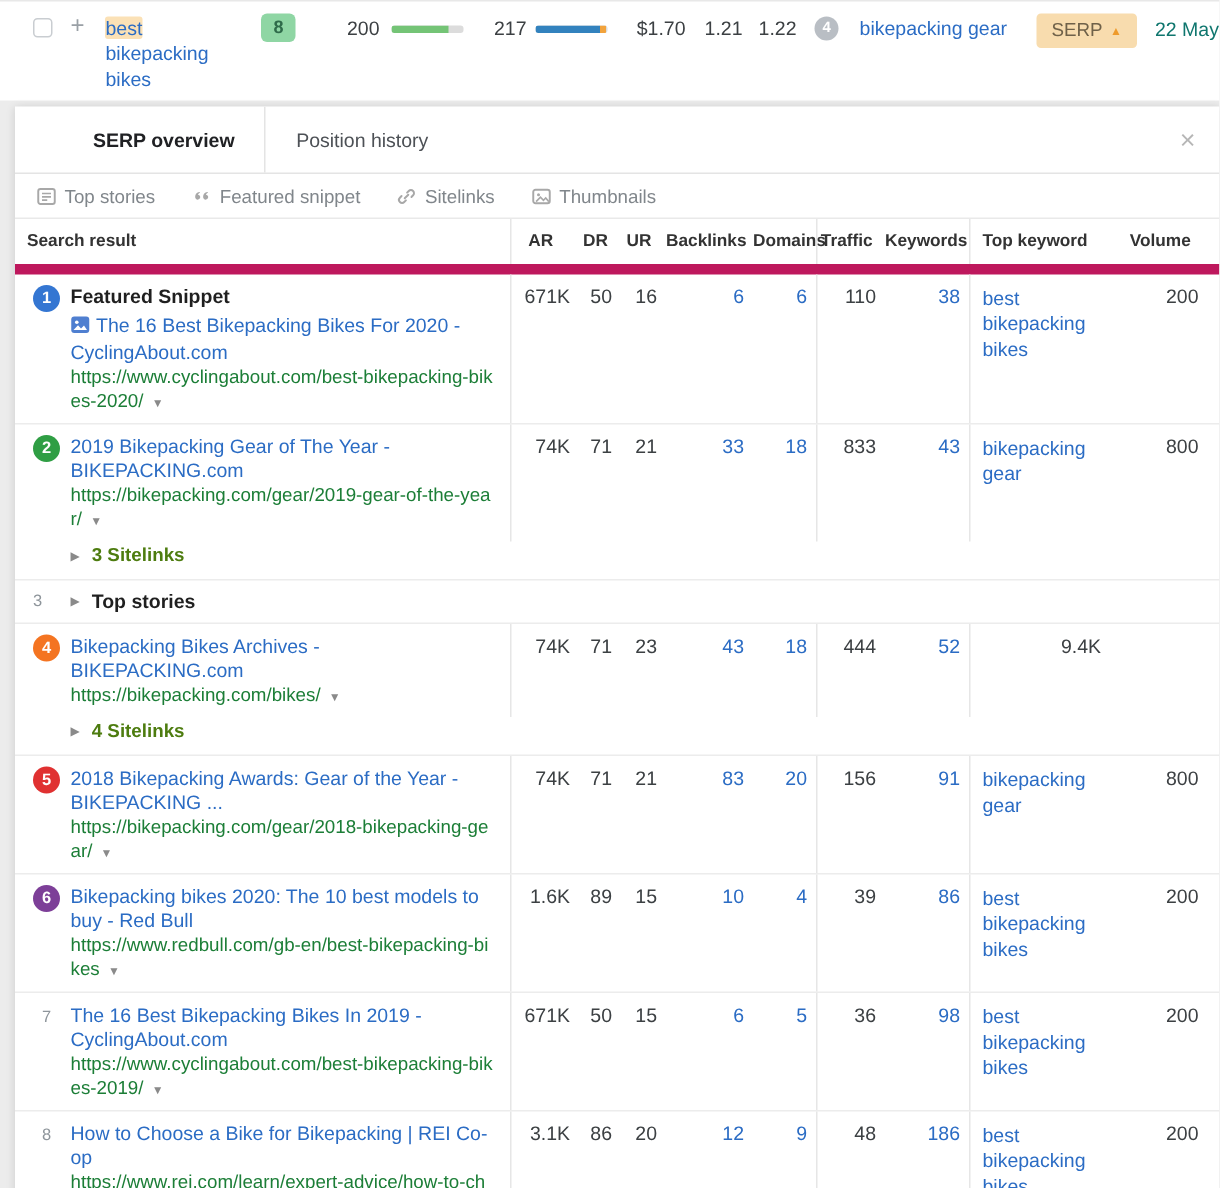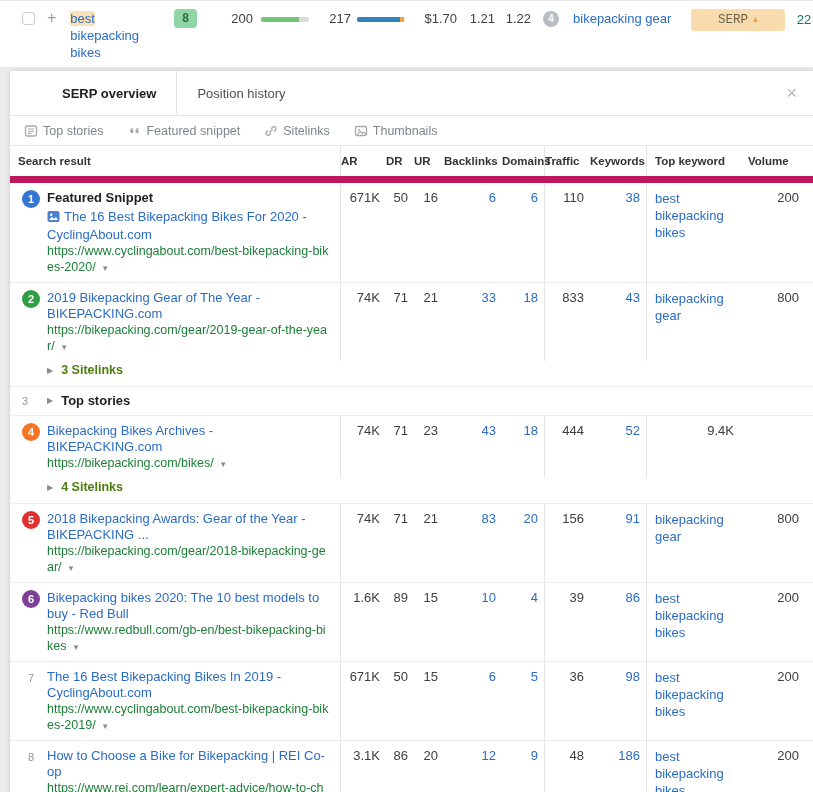--- a/index.html
+++ b/index.html
@@ -22,41 +22,41 @@
   .kcheck { flex: none; width: 13px; height: 13px; border: 1px solid #c9cdd1; border-radius: 3px; background:#fff; margin: 3px 0 0 22px; cursor: pointer; }
   .kplus { flex: none; margin: 0 0 0 12px; color: #9aa0a6; font-size: 16px; line-height: 18px; cursor: pointer; }
   .kkw { display: block; flex: none; width: 96px; margin-left: 14px; line-height: 17px; color: #2b6cc4; margin-top: 1px; }
   .kkw .hl { background: #fbe1b6; border-radius: 2px; }
   .kpos { flex: none; margin-left: 8px; border-radius: 4px; font-size: 12px; font-weight: bold; padding: 2px 8px; line-height: 15px; }
   .knum { flex: none; text-align: right; line-height: 19px; color: #3c4043; }
   .bar { flex: none; width: 48px; height: 5px; background: #dcdcdc; border-radius: 2px; margin-top: 8px; overflow: hidden; display: flex; }
   .bar i { display: block; height: 100%; }
   .kcircle { flex: none; width: 16px; height: 16px; border-radius: 50%; background: #b9bec4; color: #fff; font-size: 10px; font-weight: bold; text-align: center; line-height: 16px; margin: 2px 0 0 12px; }
   .kparent { flex: none; margin-left: 14px; width: 104px; line-height: 19px; }
-  .serp-btn { flex: none; margin-left: 14px; background: #f8dcae; border: none; border-radius: 3px; padding: 4px 27px; font-family: Liberation Mono, monospace; font-size: 12.5px; color: #6f6149; cursor: pointer; line-height: 14px; text-align: right; }
+  .serp-btn { flex: none; margin-left: 14px; background: #f8dcae; border: none; border-radius: 3px; padding: 4px 10px; font-family: Liberation Sans, sans-serif; font-size: 12.5px; color: #6f6149; cursor: pointer; line-height: 14px; text-align: right; }
   .serp-btn .caret { color: #ee9a2b; font-size: 8px; margin-left: 5px; vertical-align: 1px; }
   .kdate { flex: none; margin-left: 12px; color: #0f766e; line-height: 21px; width: 44px; }
 
   
   .panel { background: #fff; margin-left: 10px; height: 750px; overflow: hidden; box-shadow: 0 0 6px rgba(0,0,0,.14); }
 
   .tabbar { display: flex; align-items: stretch; height: 45px; border-bottom: 1px solid #e4e4e4; padding-left: 32px; }
   .tab { display: flex; align-items: center; padding: 0 20px; font-size: 13px; color: #4d5156; cursor: pointer; }
   .tab.active { font-weight: bold; color: #202124; border-right: 1px solid #e4e4e4; }
   .close { margin-left: auto; align-self: center; margin-right: 16px; color: #b6b6b6; font-size: 18px; line-height: 18px; cursor: pointer; }
 
   .toolbar { display: flex; align-items: center; height: 30px; padding-left: 14px; gap: 24px; border-bottom: 1px solid #e9e9e9; }
   .toolitem { display: flex; align-items: center; gap: 5px; font-size: 12.5px; color: #80868b; cursor: pointer; }
   .toolitem svg { display: block; }
 
   .grid { display: grid; grid-template-columns: 330px 46px 28px 30px 58px 42px 46px 56px 102px 1fr; }
   .grid > :nth-child(2), .grid > :nth-child(7), .grid > :nth-child(9) { border-left: 1px solid #e6e6e6; }
 
   .thead { border-bottom: 7px solid #be185d; }
-  .thead .cell { font-size: 11.5px; font-weight: bold; color: #333; padding: 9px 6px 9px 0; text-align: left; white-space: nowrap; }
+  .thead .cell { font-size: 11.5px; font-weight: bold; color: #333; padding: 9px 6px 9px 0; text-align: center; white-space: nowrap; }
   .thead .c-first { text-align: left; padding-left: 8px; }
   .thead .c-topkw { text-align: left; padding-left: 8px; }
   .thead .c-vol { padding-right: 14px; }
 
   .rrow { border-bottom: 1px solid #ececec; }
   .rmain .cell { padding: 7px 6px 5px 0; text-align: right; font-size: 13px; line-height: 16px; }
   .rmain .c-result { display: flex; align-items: flex-start; text-align: left; padding: 7px 6px 5px 6px; }
   .posbadge { flex: none; width: 18px; height: 18px; margin: 0 7px 0 6px; text-align: center; font-size: 11px; color: #8e959b; line-height: 18px; }
   .posbadge.circled { color: #fff; font-weight: bold; border-radius: 50%; }
   .rescontent { flex: 1; min-width: 0; padding-right: 4px; }

